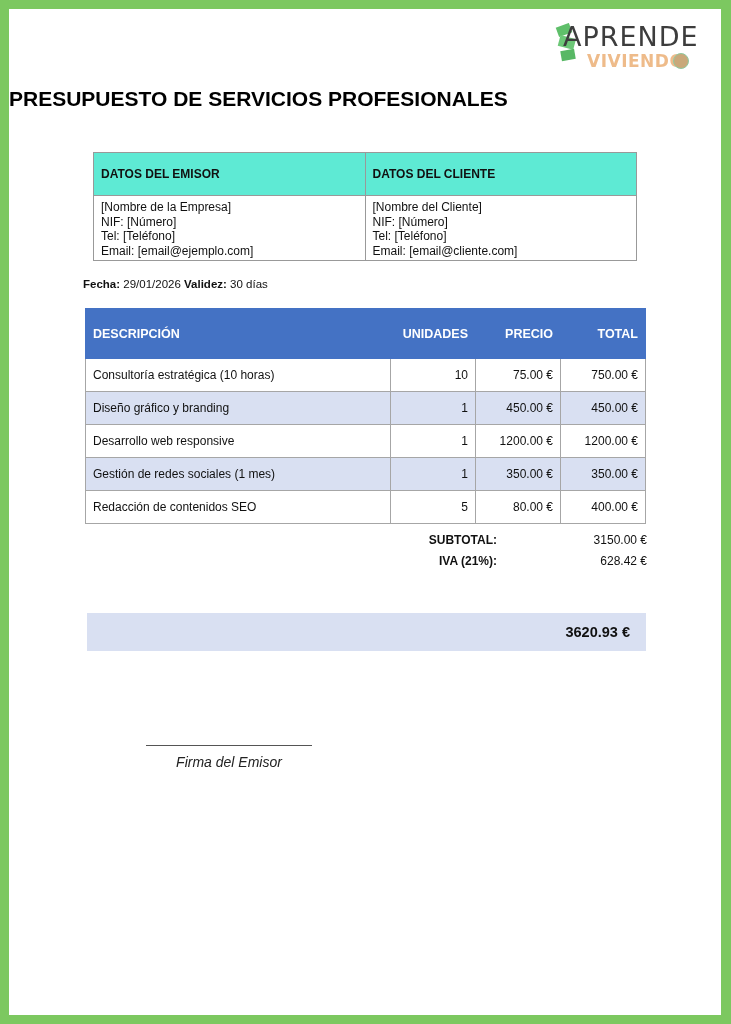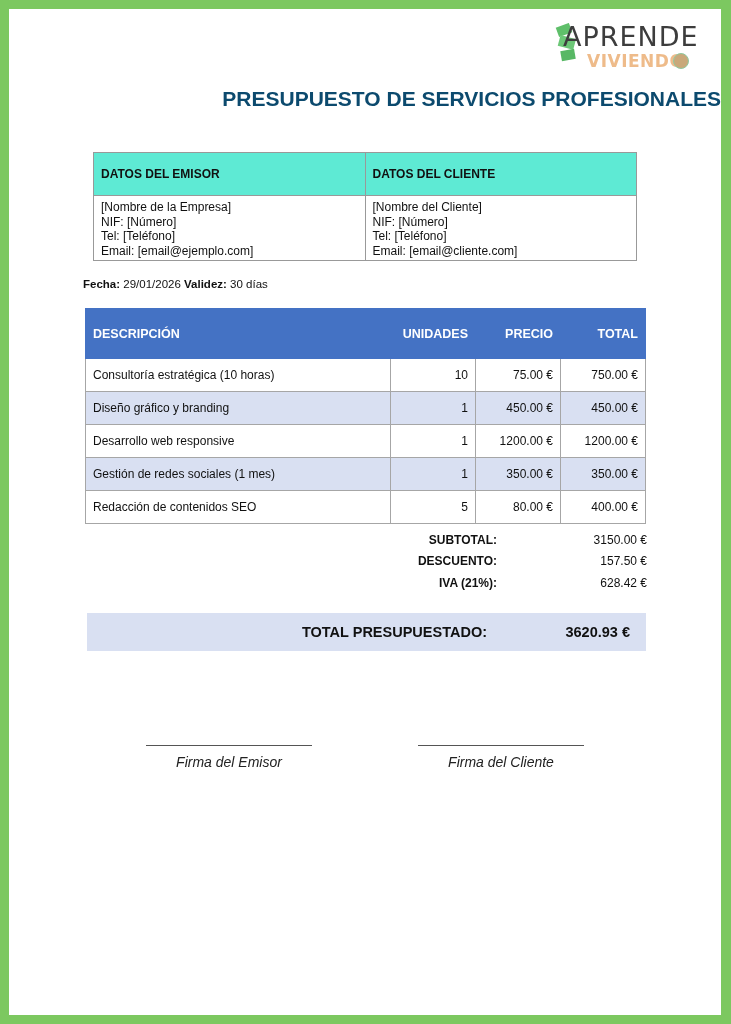--- a/index.html
+++ b/index.html
@@ -23,22 +23,22 @@
   }
   .logo .bottom {
     position:absolute; left:38px; top:34px; font-size:17px; font-weight:bold;
     color:#eebb8a; letter-spacing:0.5px; font-family:"DejaVu Sans", sans-serif;
   }
   .logo .coin {
     position:absolute; left:124px; top:36px; width:14px; height:14px; border-radius:50%;
     background:#c9a87a; border:1px solid #8fc9a0;
   }
   .title {
-    position:absolute; left:0; width:712px; top:78px; text-align:right;
-    font-size:21px; font-weight:bold; color:#0c4a6e;
+    position:absolute; left:0; width:712px; top:78px; text-align:left;
+    font-size:21px; font-weight:bold; color:#000000;
   }
   .parties {
     position:absolute; left:84px; top:143px; width:544px;
     border-collapse:collapse;
   }
   .parties td {
     border:1px solid #999; vertical-align:top; width:50%;
     padding:0 7px; font-size:12px;
   }
   .parties .ph {
@@ -166,36 +166,27 @@
       </tr>
     </tbody>
   </table>
 
   <div class="totals">
     <div class="row">
       <span class="lab">SUBTOTAL:</span>
       <span class="val">3150.00 €</span>
     </div>
     <div class="row">
-      <span class="lab">DESCUENTO:</span>
-      <span class="val">157.50 €</span>
-    </div>
-    <div class="row">
       <span class="lab">IVA (21%):</span>
       <span class="val">628.42 €</span>
     </div>
   </div>
 
   <div class="grand">
-    <span class="lab">TOTAL PRESUPUESTADO:</span>
     <span class="val">3620.93 €</span>
   </div>
 
   <div class="sig" style="left:137px">
     <div class="line"></div>
     <div class="cap">Firma del Emisor</div>
   </div>
-  <div class="sig" style="left:409px">
-    <div class="line"></div>
-    <div class="cap">Firma del Cliente</div>
-  </div>
 
 </div>
 
 </body></html>

